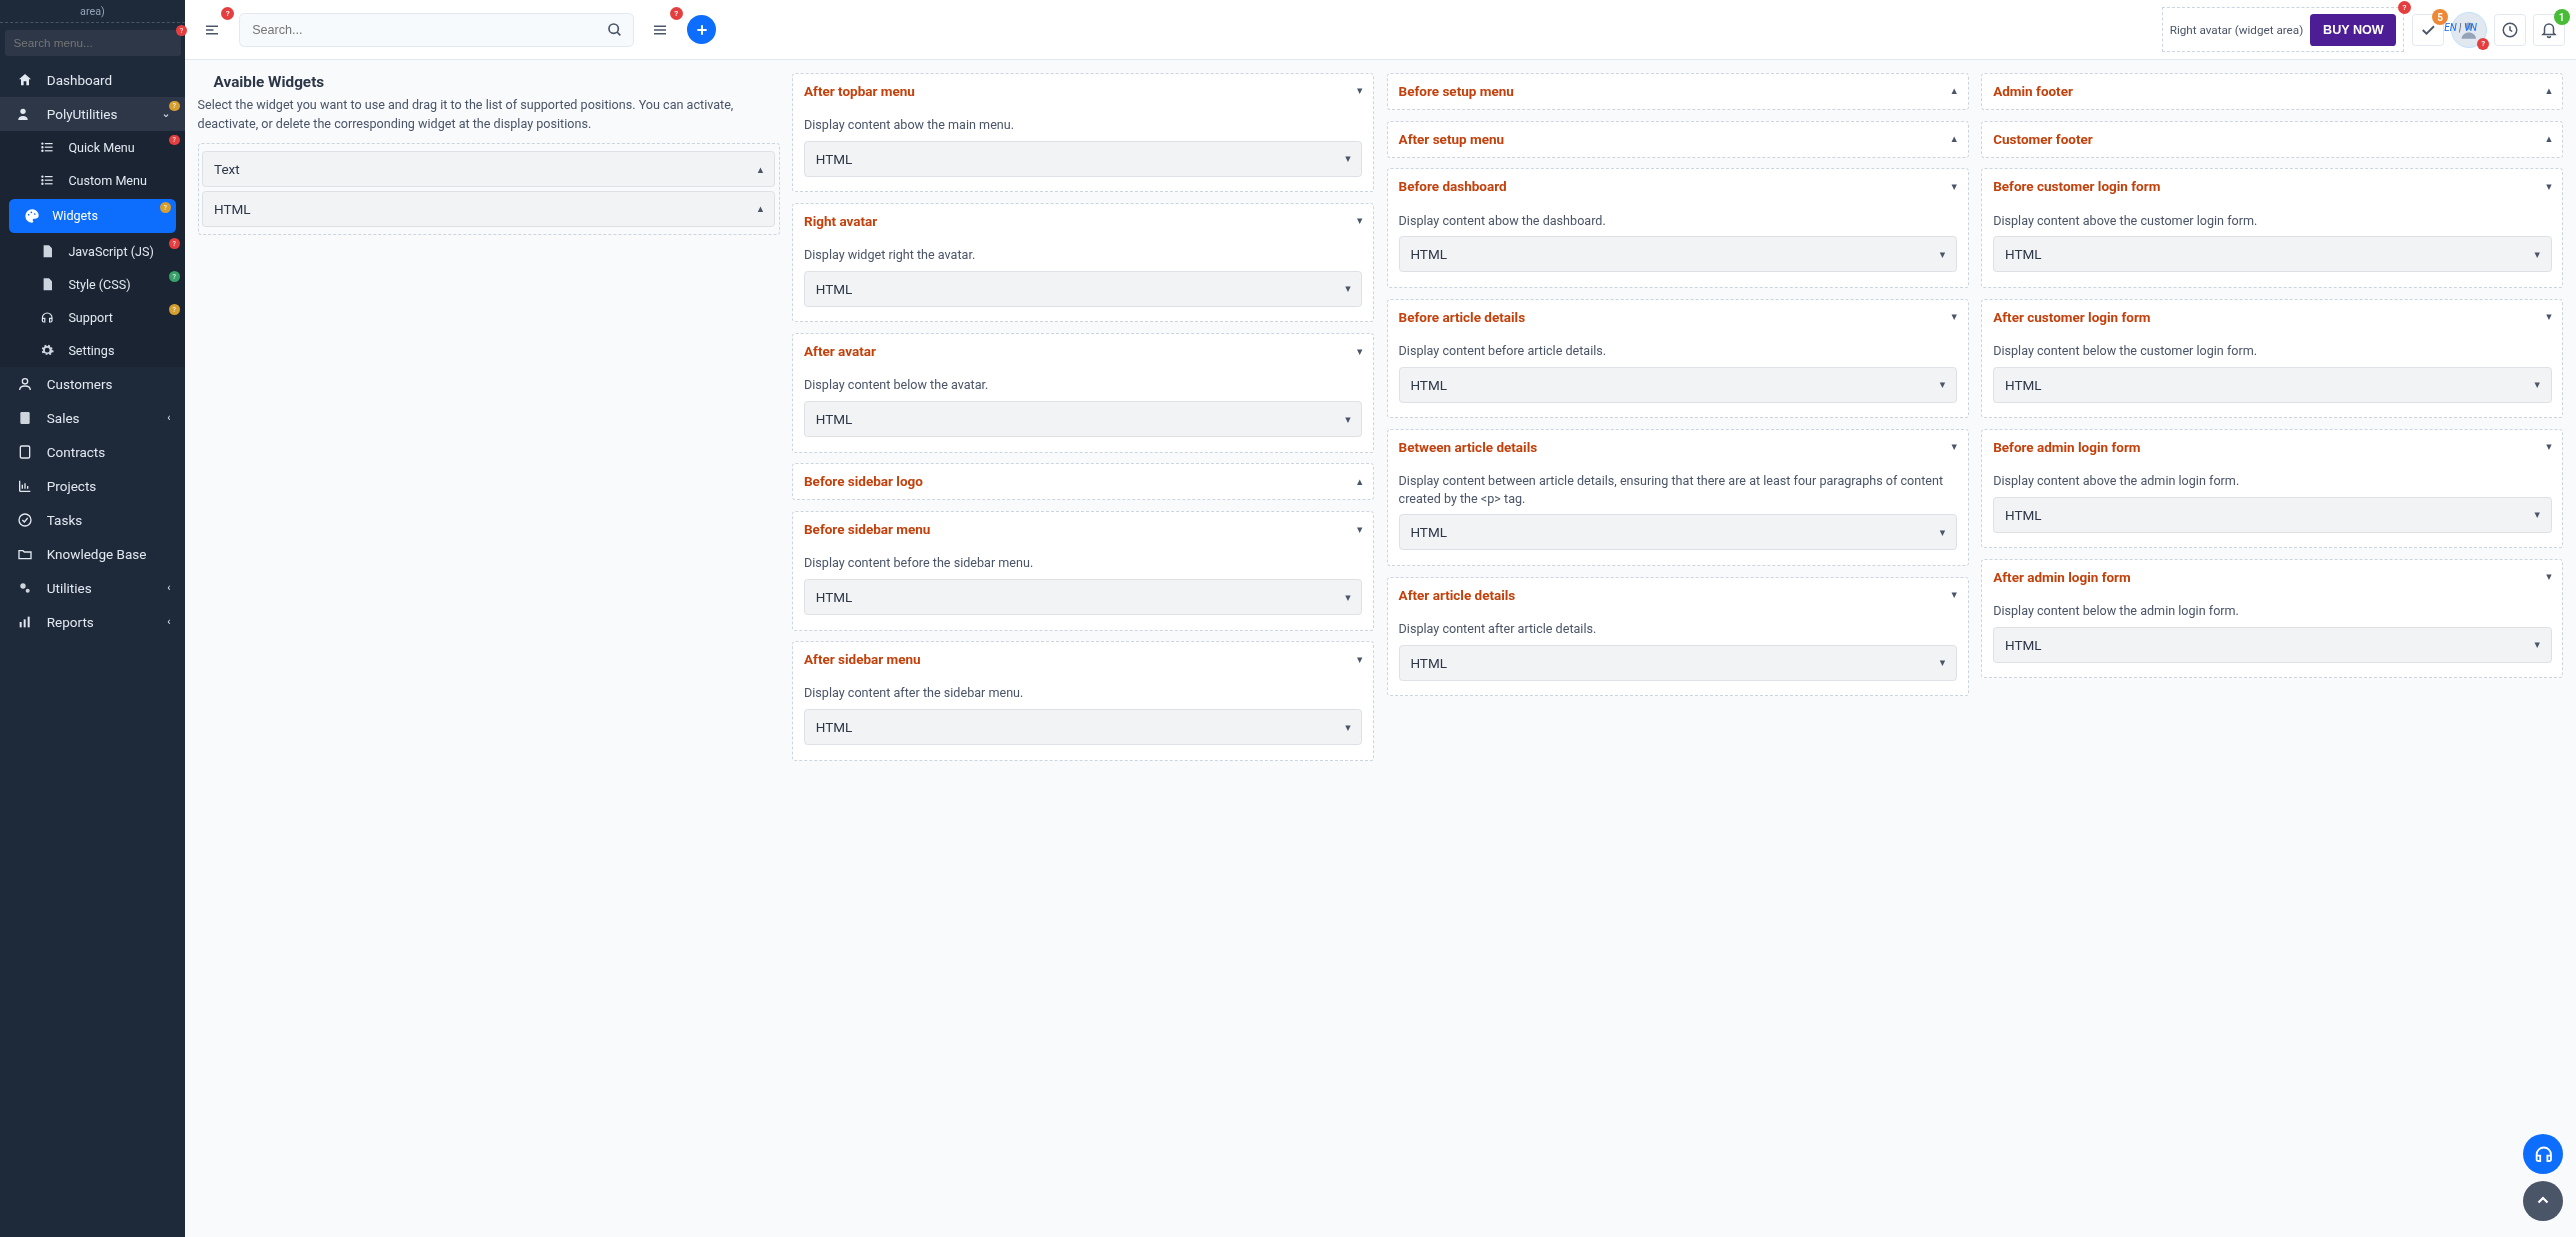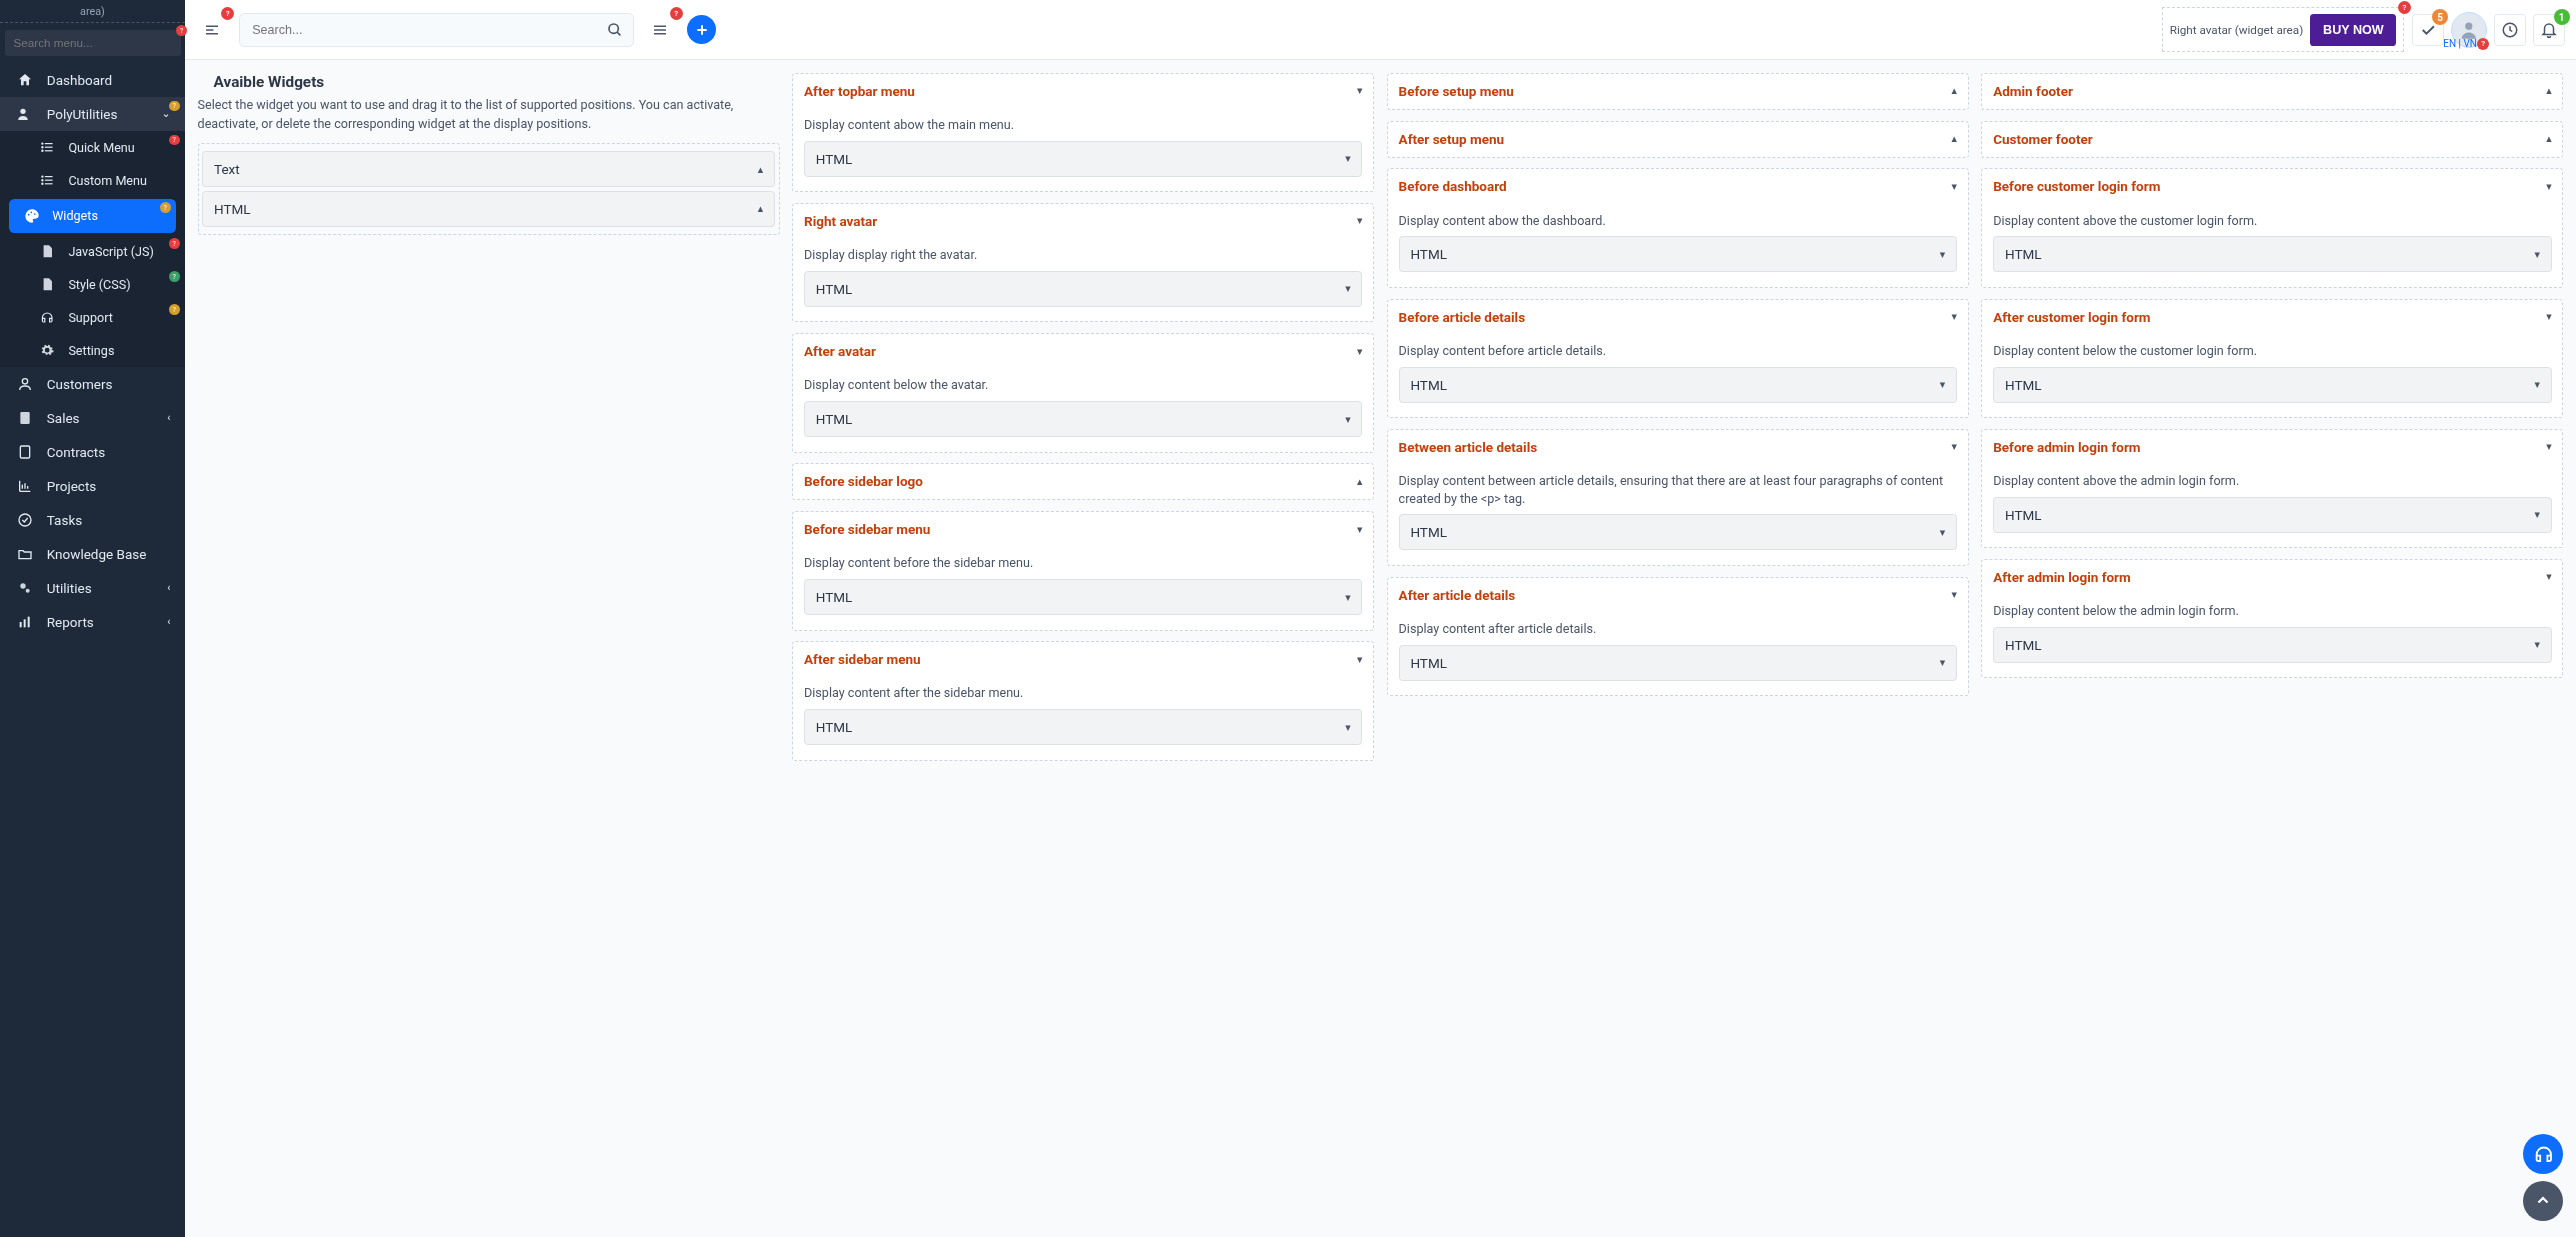--- a/index.html
+++ b/index.html
@@ -36,21 +36,21 @@
 .search-wrap .sicon { position: absolute; right: 10.8px; top: 50%; transform: translateY(-50%); color: #4a5568; }
 .plus-btn { width: 29px; height: 29px; background: #0d6efd; border-radius: 50%; color: #fff; display: inline-flex; align-items: center; justify-content: center; font-size: 18px; cursor: pointer; }
 .topbar-right { margin-left: auto; display: flex; align-items: center; gap: 7.2px; }
 .widget-area { border: 0.9px dashed #cbd5e1; padding: 5.4px 7.2px; display: flex; align-items: center; gap: 7.2px; font-size: 11.7px; color: #4a5568; position: relative; }
 .buy-btn { background: #4c1d95; color: #fff; border: none; padding: 9px 12.6px; font-weight: 600; border-radius: 3.6px; cursor: pointer; font-size: 12.6px; }
 .num-badge { position: absolute; top: -5.4px; right: -5.4px; min-width: 16px; height: 16px; border-radius: 8px; font-size: 10px; font-weight: 600; display: flex; align-items: center; justify-content: center; color: #fff; padding: 0 3.6px; }
 .nb-orange { background: #ed8936; }
 .nb-green { background: #48bb37; }
 .nb-red { background: #e53e3e; }
 .avatar { width: 36px; height: 36px; border-radius: 50%; border: 1.8px solid #bde0ff; background: #e2e8f0; display: flex; align-items: center; justify-content: center; position: relative; }
-.lang-switch { position: absolute; top: 38px; right: 99px; font-size: 10px; }
+.lang-switch { position: absolute; top: 22px; right: 99px; font-size: 10px; font-style: italic; }
 .lang-switch span { color: #0d6efd; cursor: pointer; }
 
 
 .content { padding: 12.6px; display: grid; grid-template-columns: repeat(4, 1fr); gap: 12.6px; align-items: start; background: #f8fafc; flex: 1; overflow: auto; }
 .col { display: flex; flex-direction: column; gap: 10.8px; }
 .panel-title { font-size: 15.3px; font-weight: 700; color: #2d3748; margin-bottom: 5.4px; margin-left: 16px; }
 .panel-desc { font-size: 12.6px; color: #4a5568; line-height: 1.5; margin-bottom: 9px; }
 .widget-src { border: 0.9px dashed #cbd5e1; border-radius: 3.6px; padding: 3.6px; }
 .wblock { background: #f1f3f5; border: 0.9px solid #dde1e6; border-radius: 3.6px; padding: 9px 10.8px; display: flex; justify-content: space-between; align-items: center; cursor: move; margin: 3.6px 0; font-size: 13.5px; color: #2d3748; }
 .position-box { border: 0.9px dashed #cbd5e1; border-radius: 3.6px; background: #fff; }
@@ -354,21 +354,21 @@
                 <span class="caret">▾</span>
               </div>
             </div>
         </div>
         <div class="position-box">
           <div class="position-head">
               <span class="ptitle">Right avatar</span>
               <span class="caret">▾</span>
             </div>
           <div class="position-body">
-              <div class="pdesc">Display display right the avatar.</div>
+              <div class="pdesc">Display widget right the avatar.</div>
               <div class="wblock">
                 <span>HTML</span>
                 <span class="caret">▾</span>
               </div>
             </div>
         </div>
         <div class="position-box">
           <div class="position-head">
               <span class="ptitle">After avatar</span>
               <span class="caret">▾</span>

